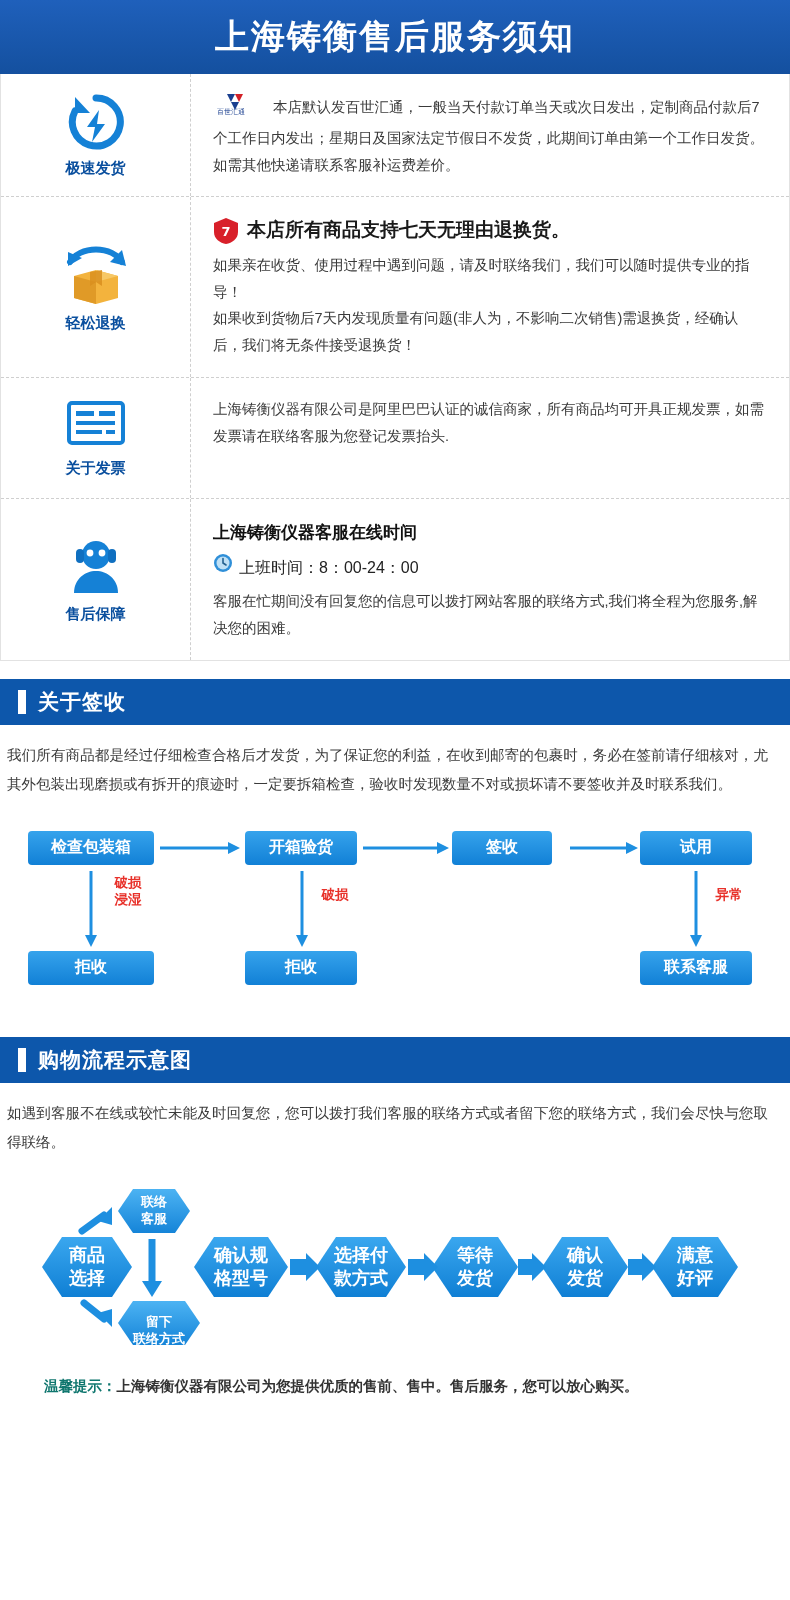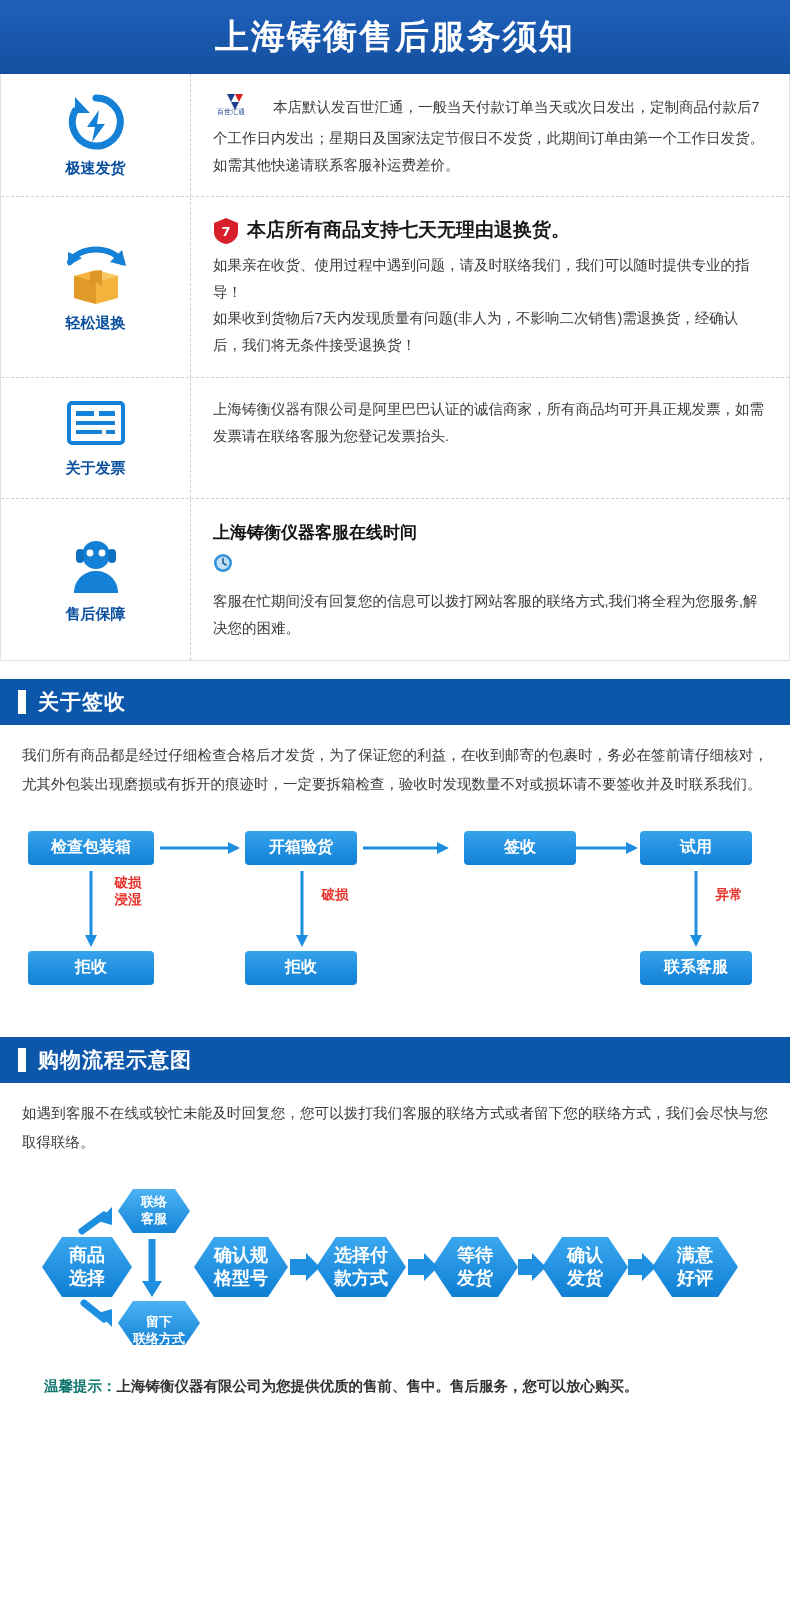--- a/index.html
+++ b/index.html
@@ -114,21 +114,21 @@
     margin: 0 12px 0 18px;
   }
   .section-head-title {
     color: #ffffff;
     font-size: 21px;
     font-weight: bold;
     letter-spacing: 1px;
   }
 
   .section-body {
-    padding: 16px 22px 0 22px;
+    padding: 16px 22px 0 7px;
     font-size: 14.5px;
     line-height: 2;
     color: #3a3a3a;
     text-align: justify;
   }
 
   
   .flow1 {
     position: relative;
     height: 210px;
@@ -291,40 +291,41 @@
       <div class="svc-body">
         <div class="svc-head-2">上海铸衡仪器客服在线时间</div>
         <div class="worktime">
           <span class="clock">
             <svg width="20" height="20" viewBox="0 0 20 20">
               <circle cx="10" cy="10" r="9" fill="#2f8fd8"></circle>
               <circle cx="10" cy="10" r="6.5" fill="#bfe0f5"></circle>
               <path d="M10 5.5 L10 10 L13 12" stroke="#23608f" stroke-width="1.6" fill="none" stroke-linecap="round"></path>
             </svg>
           </span>
+          <span>上班时间：8：00-24：00</span>
         </div>
         <p>客服在忙期间没有回复您的信息可以拨打网站客服的联络方式,我们将全程为您服务,解决您的困难。</p>
       </div>
     </div>
 
   </div>
 
   <div class="section-head">
     <div class="bar"></div>
     <div class="section-head-title">关于签收</div>
   </div>
   <div class="section-body">
     <p style="margin:0">我们所有商品都是经过仔细检查合格后才发货，为了保证您的利益，在收到邮寄的包裹时，务必在签前请仔细核对，尤其外包装出现磨损或有拆开的痕迹时，一定要拆箱检查，验收时发现数量不对或损坏请不要签收并及时联系我们。</p>
   </div>
 
   <div class="flow1">
 
     <div class="fbox" style="left:28px;  top:22px; width:126px; height:34px;">检查包装箱</div>
     <div class="fbox" style="left:245px; top:22px; width:112px; height:34px;">开箱验货</div>
-    <div class="fbox" style="left:464px; top:22px; width:112px; height:34px;">签收</div>
+    <div class="fbox" style="left:452px; top:22px; width:100px; height:34px;">签收</div>
     <div class="fbox" style="left:640px; top:22px; width:112px; height:34px;">试用</div>
 
     <svg class="arr-h" style="left:160px; top:31px;" width="82" height="16">
       <line x1="0" y1="8" x2="68" y2="8" stroke="#1e8fe0" stroke-width="3"></line>
       <path d="M68 2 L80 8 L68 14 Z" fill="#1e8fe0"></path>
     </svg>
     <svg class="arr-h" style="left:363px; top:31px;" width="88" height="16">
       <line x1="0" y1="8" x2="74" y2="8" stroke="#1e8fe0" stroke-width="3"></line>
       <path d="M74 2 L86 8 L74 14 Z" fill="#1e8fe0"></path>
     </svg>

